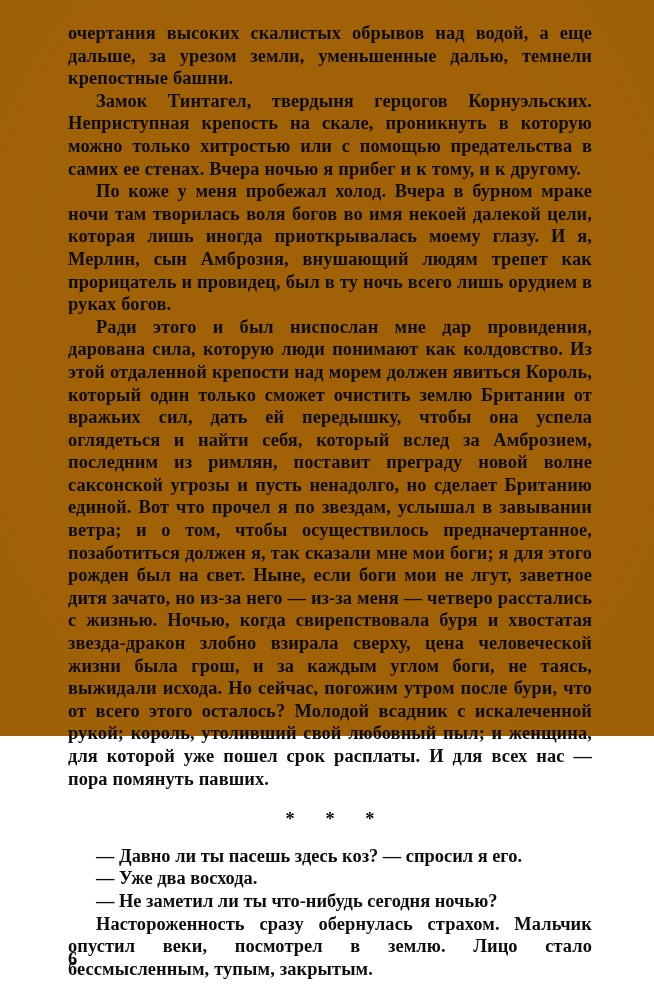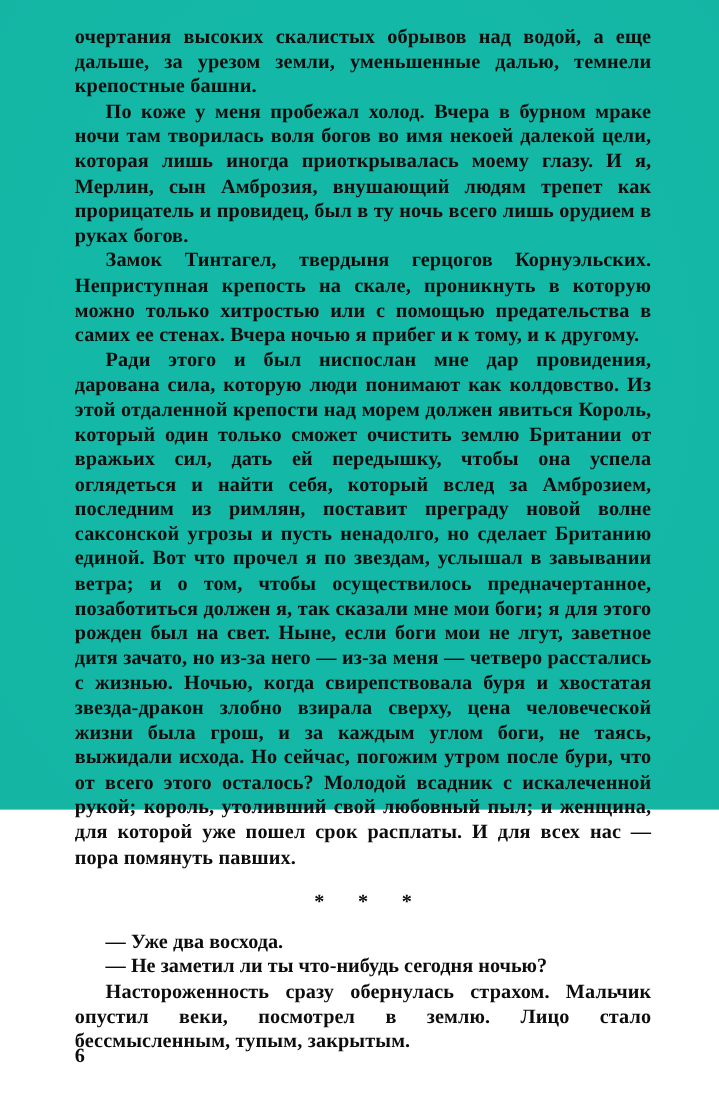--- a/index.html
+++ b/index.html
@@ -13,21 +13,21 @@
     background: #ffffff;
     font-family: "Liberation Serif", "DejaVu Serif", serif;
     color: #0d0d0d;
     overflow: hidden;
   }
 
   #page {
     position: relative;
     width: 654px;
     height: 736px;
-    background: #14b8a6;
+    background: #a16207;
   }
 
   
   #page::before {
     content: "";
     position: absolute;
     inset: 0;
     background:
       radial-gradient(ellipse at 50% 45%, rgba(255,255,255,0) 55%, rgba(0,0,0,0.018) 100%);
     pointer-events: none;
@@ -88,29 +88,30 @@
 </style>
 </head>
 <body>
 
 <div id="page">
 
   <div id="text-block">
 
     <p class="para">очертания высоких скалистых обрывов над водой, а еще дальше, за урезом земли, уменьшенные далью, темнели крепостные башни.</p>
 
+    <p class="para indent">Замок Тинтагел, твердыня герцогов Корнуэльских. Неприступная крепость на скале, проникнуть в которую можно только хитростью или с помощью предательства в самих ее стенах. Вчера ночью я прибег и к тому, и к другому.</p>
+
     <p class="para indent">По коже у меня пробежал холод. Вчера в бурном мраке ночи там творилась воля богов во имя некоей далекой цели, которая лишь иногда приоткрывалась моему глазу. И я, Мерлин, сын Амброзия, внушающий людям трепет как прорицатель и провидец, был в ту ночь всего лишь орудием в руках богов.</p>
-
-    <p class="para indent">Замок Тинтагел, твердыня герцогов Корнуэльских. Неприступная крепость на скале, проникнуть в которую можно только хитростью или с помощью предательства в самих ее стенах. Вчера ночью я прибег и к тому, и к другому.</p>
 
     <p class="para indent">Ради этого и был ниспослан мне дар провидения, дарована сила, которую люди понимают как колдовство. Из этой отдаленной крепости над морем должен явиться Король, который один только сможет очистить землю Британии от вражьих сил, дать ей передышку, чтобы она успела оглядеться и найти себя, который вслед за Амброзием, последним из римлян, поставит преграду новой волне саксонской угрозы и пусть ненадолго, но сделает Британию единой. Вот что прочел я по звездам, услышал в завывании ветра; и о том, чтобы осуществилось предначертанное, позаботиться должен я, так сказали мне мои боги; я для этого рожден был на свет. Ныне, если боги мои не лгут, заветное дитя зачато, но из-за него — из-за меня — четверо расстались с жизнью. Ночью, когда свирепствовала буря и хвостатая звезда-дракон злобно взирала сверху, цена человеческой жизни была грош, и за каждым углом боги, не таясь, выжидали исхода. Но сейчас, погожим утром после бури, что от всего этого осталось? Молодой всадник с искалеченной рукой; король, утоливший свой любовный пыл; и женщина, для которой уже пошел срок расплаты. И для всех нас — пора помянуть павших.</p>
 
     <div class="sep">* * *</div>
 
 
+    <p class="dlg">— Давно ли ты пасешь здесь коз? — спросил я его.</p>
 
     <p class="dlg">— Уже два восхода.</p>
 
     <p class="dlg">— Не заметил ли ты что-нибудь сегодня ночью?</p>
 
     <p class="para indent">Настороженность сразу обернулась страхом. Мальчик опустил веки, посмотрел в землю. Лицо стало бессмысленным, тупым, закрытым.</p>
 
   </div>
 
   <div id="folio">6</div>

